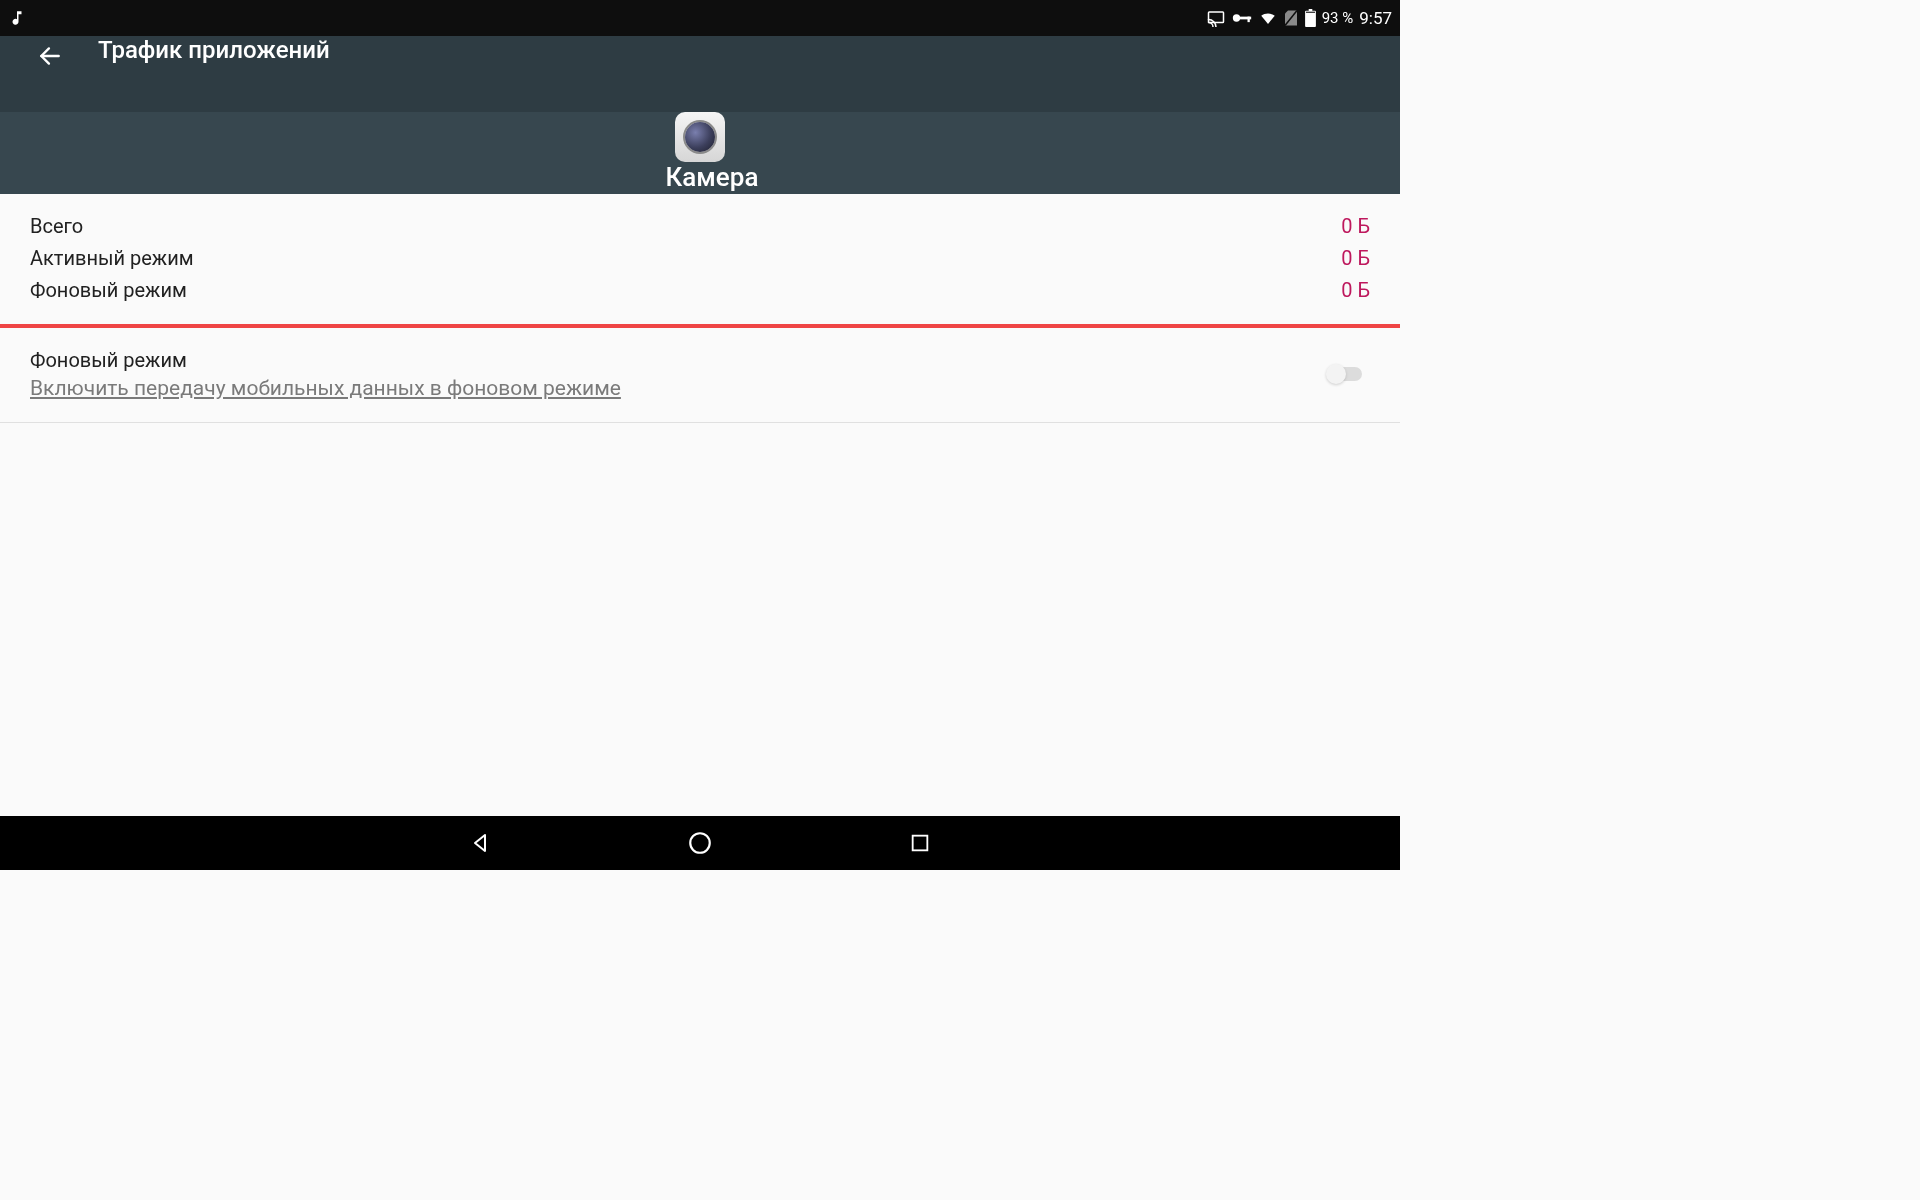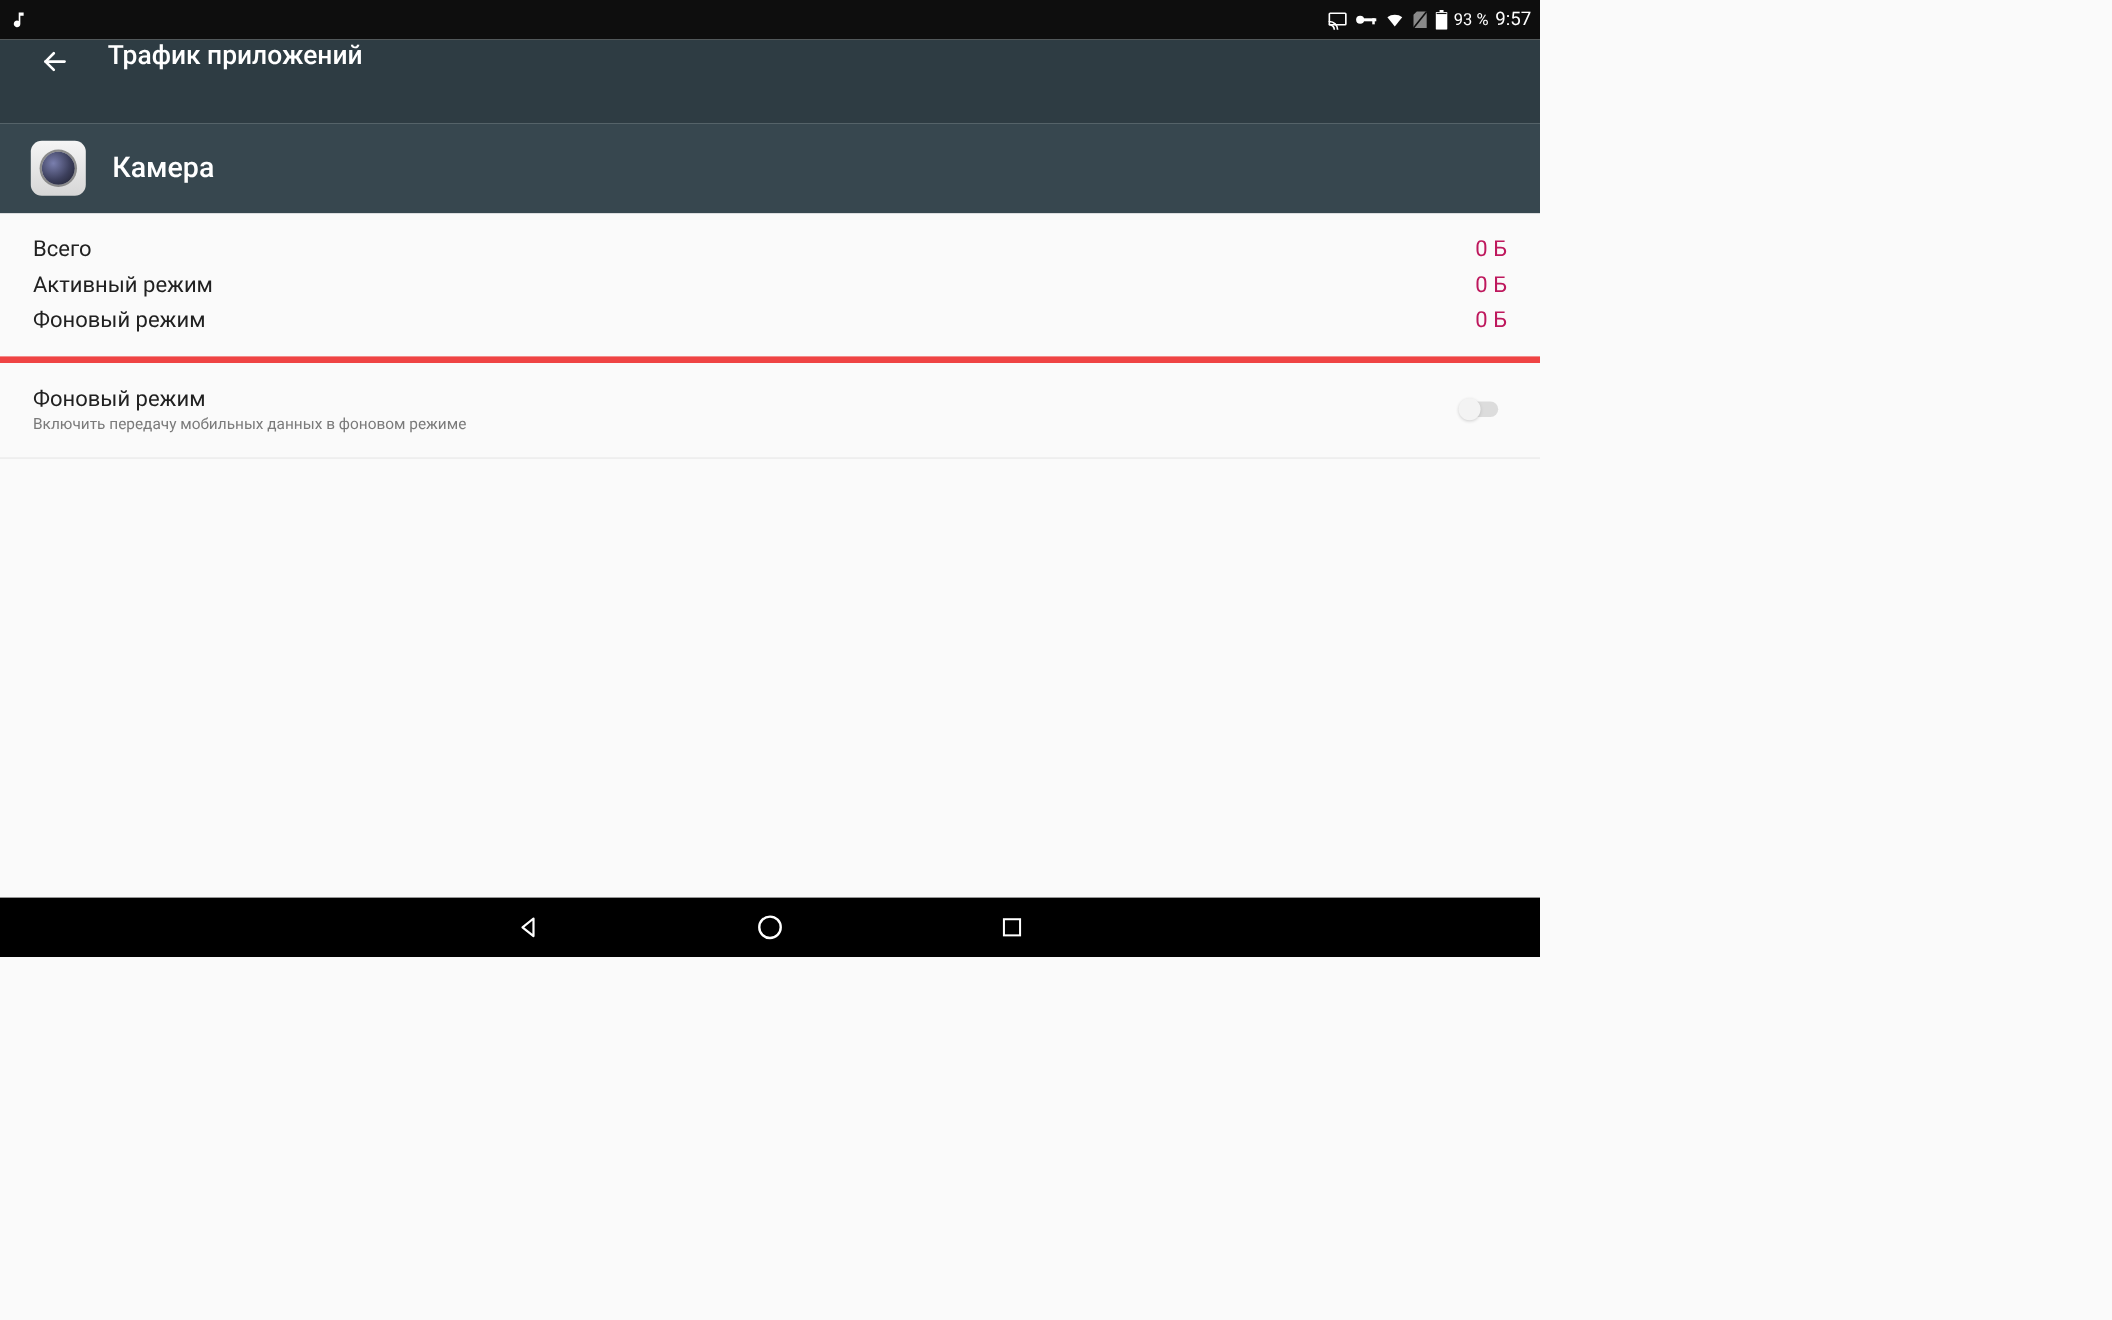--- a/index.html
+++ b/index.html
@@ -10,34 +10,34 @@
   .status-left { display: flex; align-items: center; gap: 6px; }
   .status-right { margin-left: auto; display: flex; align-items: center; gap: 6px; }
   .status-icon { display: inline-flex; align-items: center; justify-content: center; }
   
   
   .app-bar { height: 76px; background: #2e3c43; display: flex; align-items: flex-start; padding: 0 20px 0 30px; color: #fff; }
   .back-btn { width: 40px; height: 40px; display: flex; align-items: center; justify-content: center; cursor: pointer; }
   .app-title { margin-left: 28px; font-size: 24px; font-weight: 500; }
   
   
-  .app-header { height: 82px; background: #37474f; display: flex; align-items: center; padding: 0 28px; color: #fff; }
+  .app-header { height: 82px; background: #37474f; display: flex; align-items: center; padding: 0 28px; color: #fff; flex-direction: column; }
   .app-icon { width: 50px; height: 50px; border-radius: 10px; background: linear-gradient(#f5f5f5, #d6d6d6); display: flex; align-items: center; justify-content: center; }
   .app-icon-lens { width: 30px; height: 30px; border-radius: 50%; background: radial-gradient(circle at 35% 35%, #7a7fae 0%, #3c3f5c 55%, #1c1d2a 100%); box-shadow: 0 0 0 2px #8a8a8a; }
   .app-name { margin-left: 24px; font-size: 26px; font-weight: 500; }
   
   
-  .stats { padding: 16px 30px 18px 30px; border-bottom: 6px solid #ef4444; background: #fafafa; }
+  .stats { padding: 16px 30px 18px 30px; border-bottom: 4px solid #ef4444; background: #fafafa; }
   .stat-row { display: flex; justify-content: space-between; font-size: 20px; line-height: 32px; color: #212121; }
   .stat-row .val { color: #be185d; }
   
   
   .setting { padding: 20px 30px 22px 30px; border-bottom: 1px solid #e0e0e0; display: flex; align-items: center; background: #fafafa; }
   .setting-text .title { font-size: 20px; color: #212121; }
-  .setting-text .subtitle { font-size: 14px; color: #7a7a7a; margin-top: 4px; }
+  .setting-text .subtitle { font-size: 21px; color: #7a7a7a; margin-top: 4px; text-decoration: underline; }
   .setting .toggle { margin-left: auto; }
   
   
   .toggle { position: relative; width: 44px; height: 24px; opacity: 0.45; }
   .toggle-track { position: absolute; top: 5px; left: 2px; width: 34px; height: 14px; background: #b9b9b9; border-radius: 8px; }
   .toggle-thumb { position: absolute; top: 2px; left: 0; width: 20px; height: 20px; background: #ececec; border-radius: 50%; box-shadow: 0 1px 3px rgba(0,0,0,0.4); }
   
   
   .filler { flex: 1; background: #fafafa; }
   

